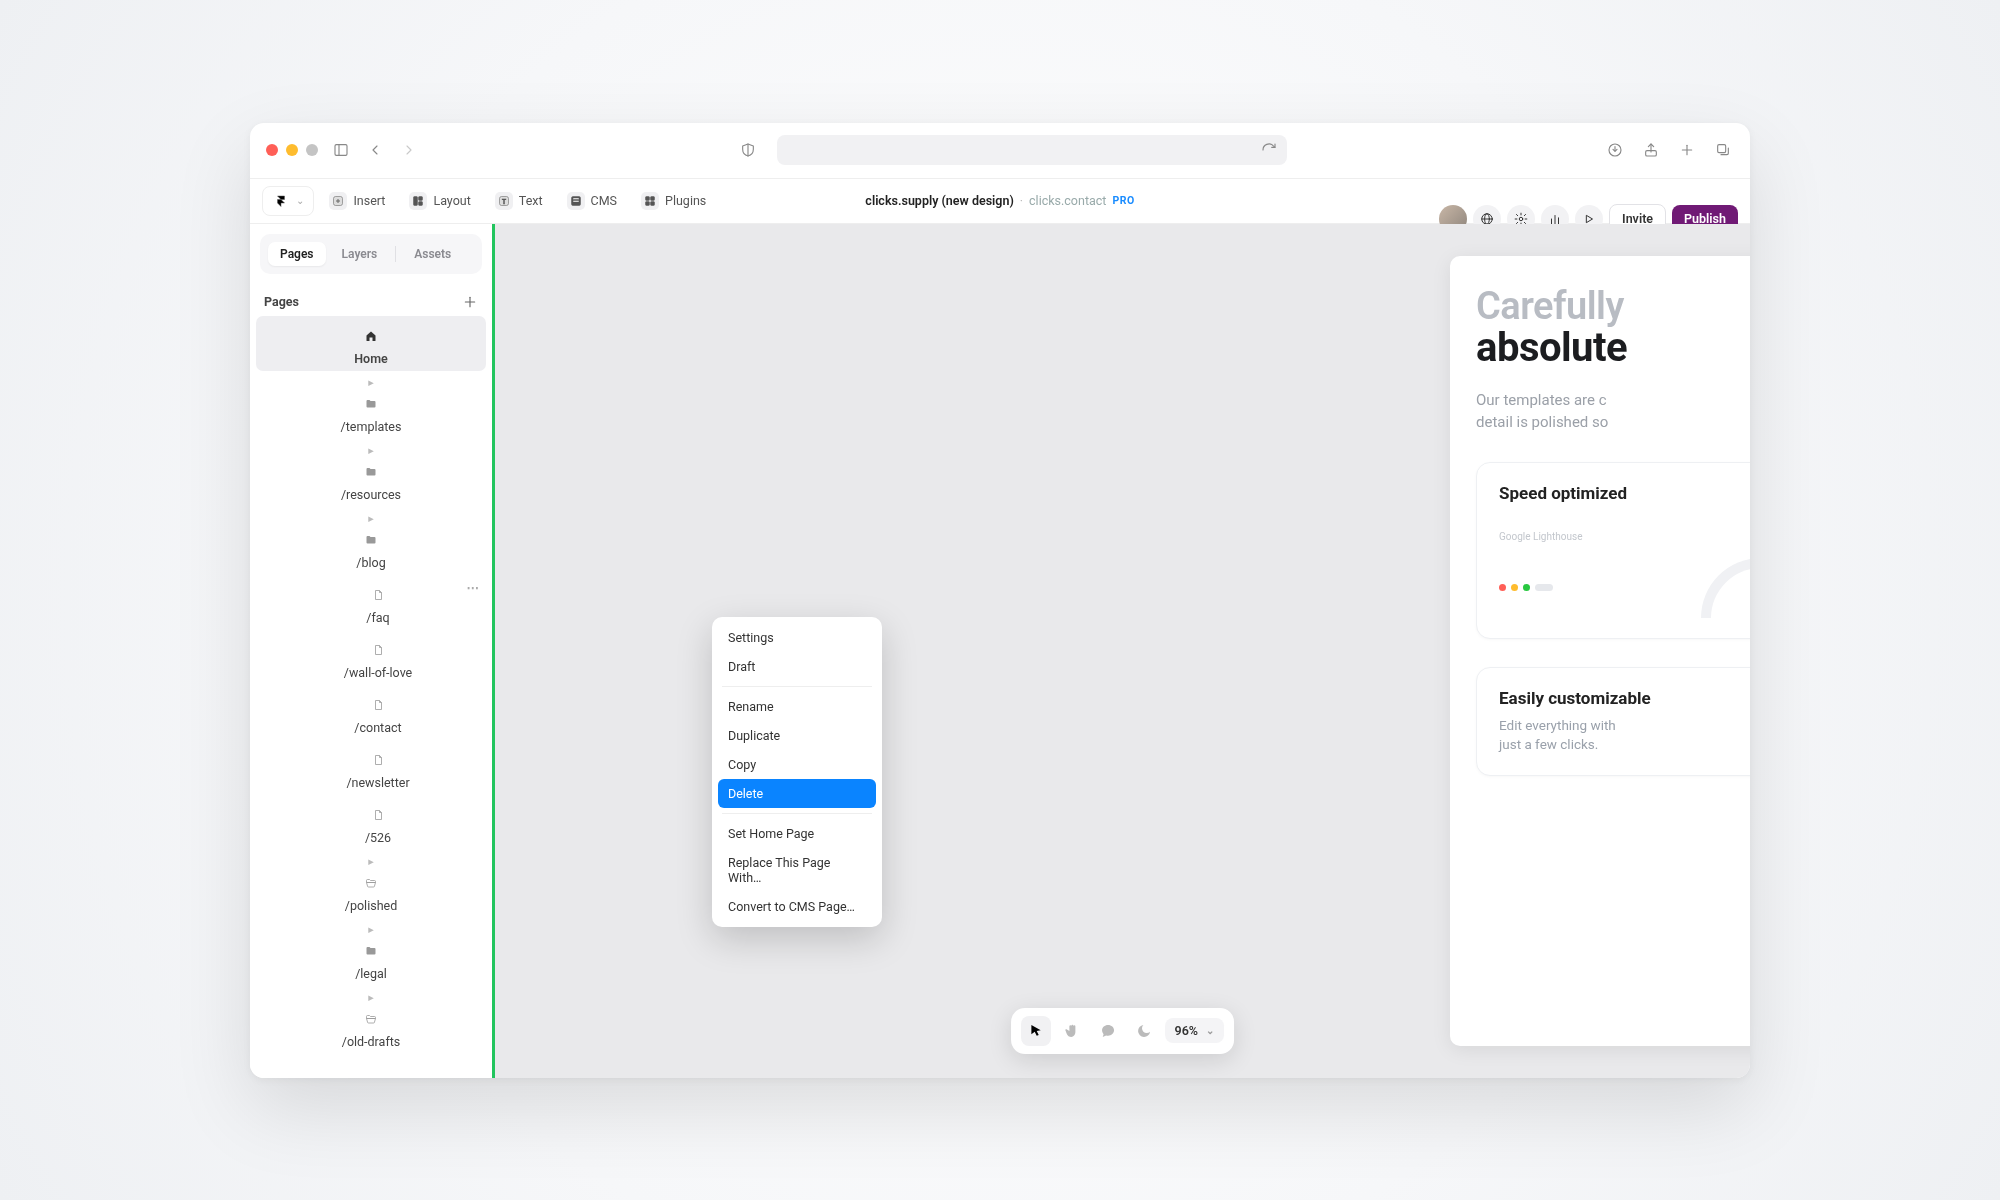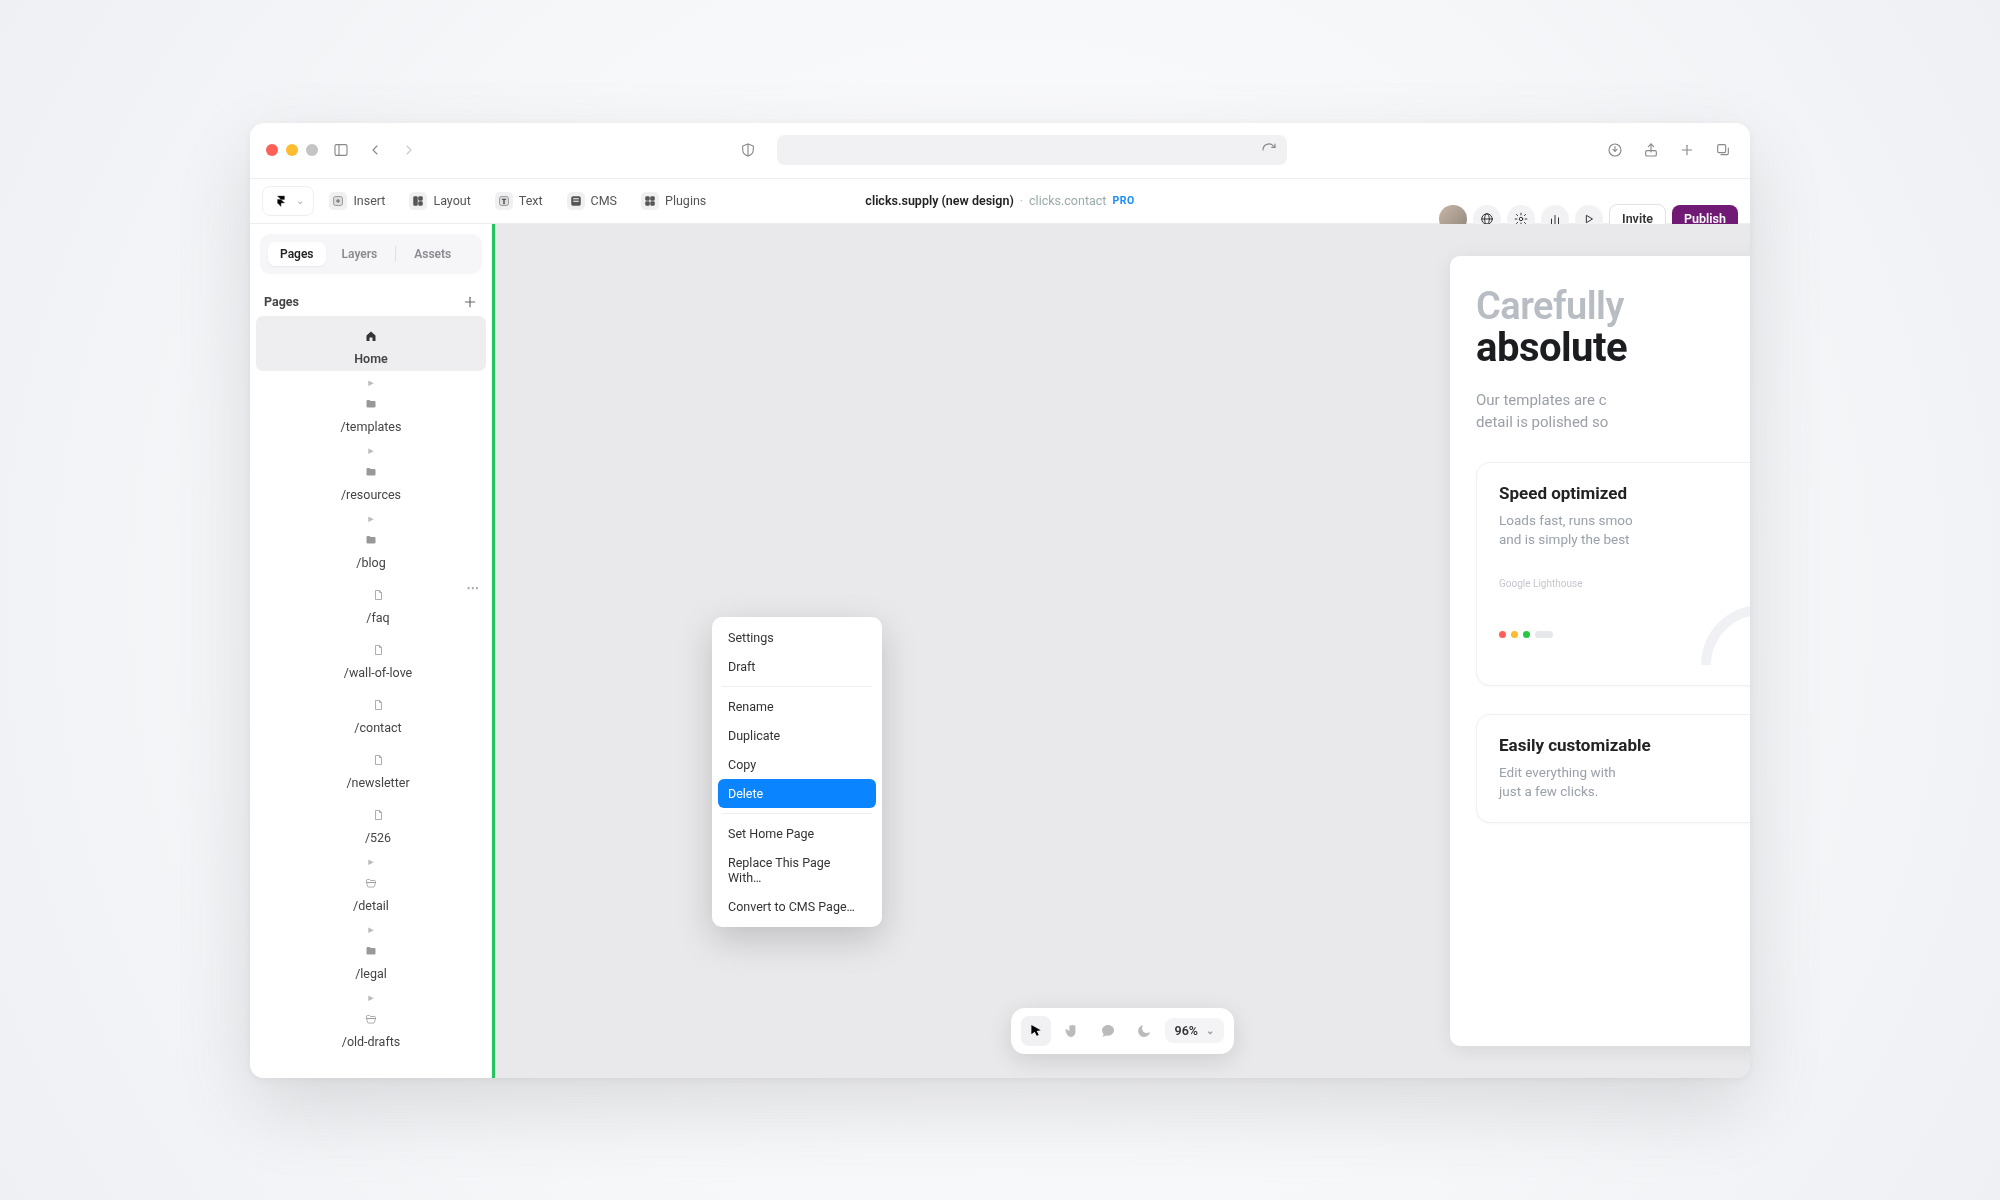--- a/index.html
+++ b/index.html
@@ -421,21 +421,21 @@
               <span>/526</span>
             </div>
             <div class="row">
               <span class="chev">▸</span>
               <span class="ficon">
                 <svg viewBox="0 0 24 24" fill="none" stroke="#999" stroke-width="1.6" width="12" height="12">
                   <path d="M3 7a2 2 0 012-2h4l2 2h8a2 2 0 012 2v2H3z"></path>
                   <path d="M3 11h18l-2 7a2 2 0 01-2 2H7a2 2 0 01-2-2z"></path>
                 </svg>
               </span>
-              <span>/detail</span>
+              <span>/polished</span>
             </div>
             <div class="row">
               <span class="chev">▸</span>
               <span class="ficon">
                 <svg viewBox="0 0 24 24" fill="#999" width="12" height="12">
                   <path d="M3 6a2 2 0 012-2h4l2 2h8a2 2 0 012 2v9a2 2 0 01-2 2H5a2 2 0 01-2-2z"></path>
                 </svg>
               </span>
               <span>/legal</span>
             </div>
@@ -471,22 +471,20 @@
         <div class="preview">
           <div class="h-light">Carefully</div>
           <div class="h-dark">absolute</div>
           <div class="p-sub">
             <span>Our templates are c</span><br>
             <span>detail is polished so</span>
           </div>
 
           <div class="card">
             <h3>Speed optimized</h3>
-            <p style="white-space:pre-line">Loads fast, runs smoo
-and is simply the best</p>
             <div class="gauge">
               <span class="gauge-label">Google Lighthouse</span>
               <div class="gauge-row">
                 <div class="gauge-dots">
                   <span style="background:#ff5f57"></span>
                     <span style="background:#febc2e"></span>
                     <span style="background:#28c840"></span>
                   <span style="background:#e6e8ec;width:18px;border-radius:4px;"></span>
                 </div>
                 <div class="gauge-arc">

